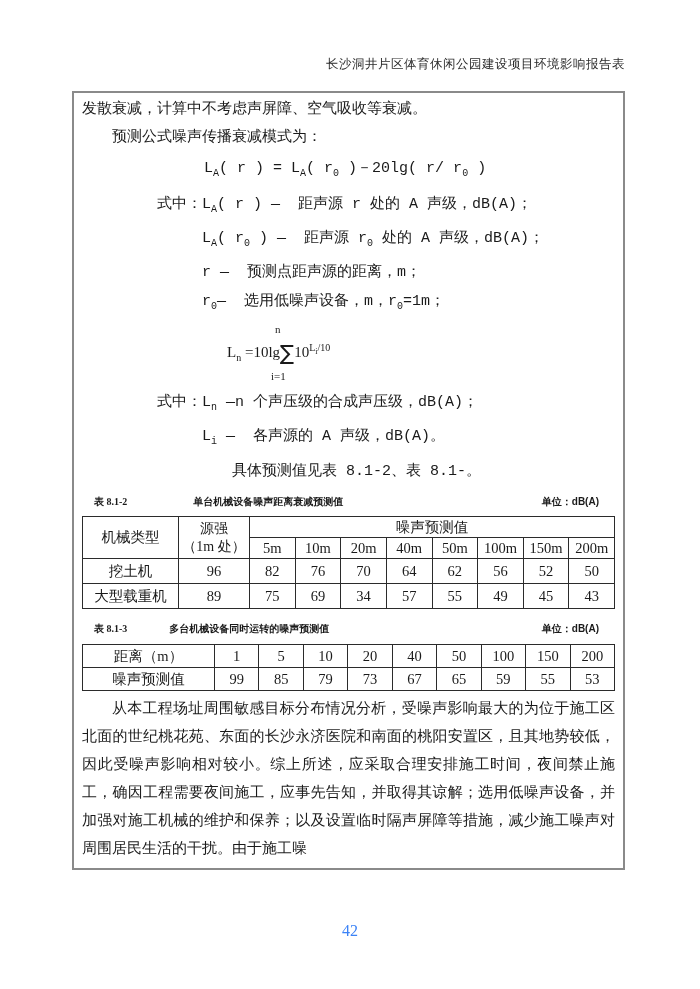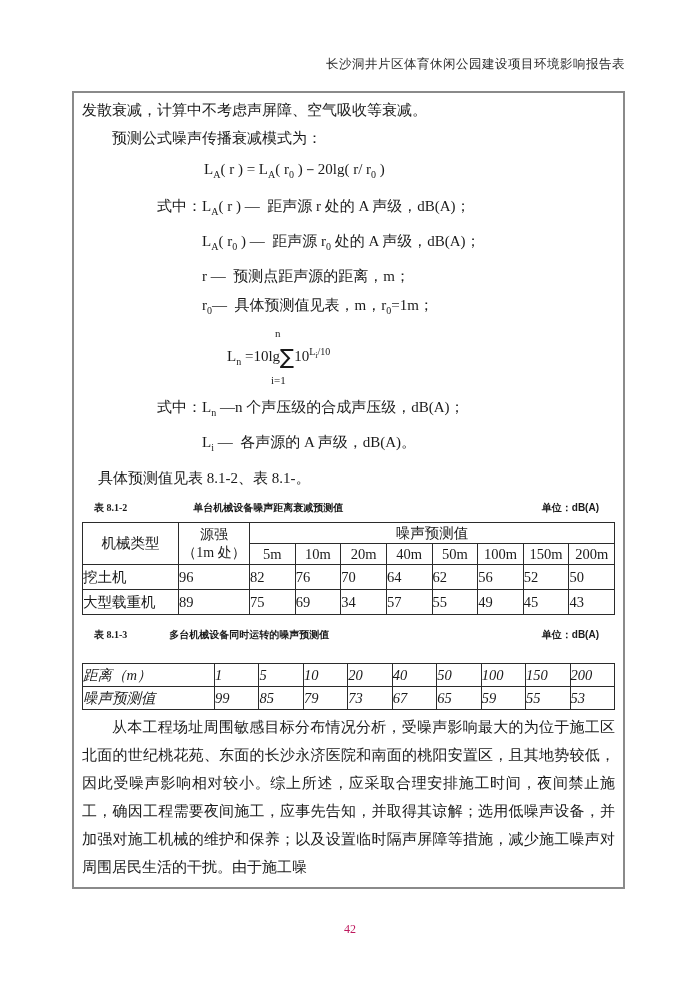--- a/index.html
+++ b/index.html
@@ -14,70 +14,70 @@
     position:absolute; left:72px; top:56px; width:553px;
     text-align:right; font-size:12.5px; letter-spacing:.5px; color:#2b2b2b;
     padding-bottom:20px; border-bottom:2px solid #4d4d4d;
   }
   
   .content-box {
     position:absolute; left:72px; top:91px; width:553px;
     border:2px solid #8a8a8a; background:#fff;
     padding:4px 8px 6px 8px;
   }
-  .t15 { font-size:15px; line-height:22px; white-space:pre-wrap; }
+  .t15 { font-size:15px; line-height:22px; white-space:pre-wrap;font-family:Liberation Mono, monospace; }
   .line-intro  { margin-top:2px; }
   .line-model  { margin:6px 0 0 30px; }
   .formula-1   { margin:9px 0 0 122px; }
   .w1 { margin:9px 0 0 75px; }
   .w2, .w3, .w4 { margin:7px 0 0 120px; }
   .line-synth  { margin:7px 0 0 30px; }
   sub { font-size:10px; }
   sup { font-size:10px; }
   sup sub { font-size:8px; }
   .sum-formula { margin:5px 0 0 145px; font-size:15px; }
   .sum-top    { font-size:11px; margin-left:48px; line-height:13px; }
   .sum-main   { line-height:24px; }
   .sum-main .sigma { font-size:21px; vertical-align:-3px; font-family:"DejaVu Sans",sans-serif; }
   .sum-bottom { font-size:11px; margin-left:44px; line-height:13px; }
   .w5 { margin:9px 0 0 75px; }
   .w6 { margin:7px 0 0 120px; }
-  .line-see { margin:8px 0 0 16px; }
+  .line-see { margin:8px 0 0 16px;text-align:center; }
   
   .caption {
     display:flex; align-items:center;
     font-family:"Liberation Sans","DejaVu Sans",sans-serif;
     font-weight:bold; font-size:10px; line-height:20px;
   }
   .caption-1 { margin-top:9px; }
   .caption-2 { margin-top:10px; }
   .cap-label { margin-left:12px; font-family:"Liberation Serif",serif; font-weight:bold; }
   .caption-1 .cap-title { margin-left:66px; }
   .caption-2 .cap-title { margin-left:42px; }
   .cap-unit { margin-left:auto; margin-right:16px; }
   
   table {
     width:100%; border-collapse:collapse; table-layout:fixed;
-    font-size:14.5px; 
+    font-size:14.5px; text-align:center;
   }
   .tbl-1 { margin-top:4px; }
-  .tbl-2 { margin-top:18px;font-style:italic; }
+  .tbl-2 { margin-top:5px; }
   th, td { border:1px solid #2b2b2b; font-weight:normal; padding:0; vertical-align:middle; }
   .tbl-1 .hrow th { height:21px; }
   .tbl-1 .drow td { height:25px; }
   .tbl-2 td { height:23px; }
   .src-cell { font-size:14px; line-height:18px; }
   
   .para {
     margin-top:3px; font-size:15px; line-height:28px;
     text-align:justify; text-indent:2em;
   }
   .page-number {
     position:absolute; top:922px; left:0; width:700px;
-    text-align:center; font-size:12px; color:#be185d;
+    text-align:center; font-size:16px; color:#3b82f6;
   }
 </style>
 </head>
 <body>
 
 <div class="page-header">长沙洞井片区体育休闲公园建设项目环境影响报告表</div>
 
 <div class="content-box">
 
   <div class="t15 line-intro">发散衰减，计算中不考虑声屏障、空气吸收等衰减。</div>
@@ -85,21 +85,21 @@
   <div class="t15 line-model">预测公式噪声传播衰减模式为：</div>
 
   <div class="t15 formula-1"><span>L</span><sub>A</sub><span>( r ) = L</span><sub>A</sub><span>( r</span><sub>0</sub><span> )－20lg( r/ r</span><sub>0</sub><span> )</span></div>
 
   <div class="t15 w1"><span>式中：</span><span>L</span><sub>A</sub><span>( r ) —  距声源 r 处的 A 声级，dB(A)；</span></div>
 
   <div class="t15 w2"><span>L</span><sub>A</sub><span>( r</span><sub>0</sub><span> ) —  距声源 r</span><sub>0</sub><span> 处的 A 声级，dB(A)；</span></div>
 
   <div class="t15 w3"><span>r —  预测点距声源的距离，m；</span></div>
 
-  <div class="t15 w4"><span>r</span><sub>0</sub><span>—  具体预测值见表，m，r</span><sub>0</sub><span>=1m；</span></div>
+  <div class="t15 w4"><span>r</span><sub>0</sub><span>—  选用低噪声设备，m，r</span><sub>0</sub><span>=1m；</span></div>
 
 
   <div class="sum-formula">
     <div class="sum-top">n</div>
     <div class="sum-main"><span>L</span><sub>n</sub><span> =10lg</span><span class="sigma">∑</span><span>10</span><sup><span>L</span><sub>i</sub><span>/10</span></sup></div>
     <div class="sum-bottom">i=1</div>
   </div>
 
   <div class="t15 w5"><span>式中：</span><span>L</span><sub>n</sub><span> —n 个声压级的合成声压级，dB(A)；</span></div>
 

